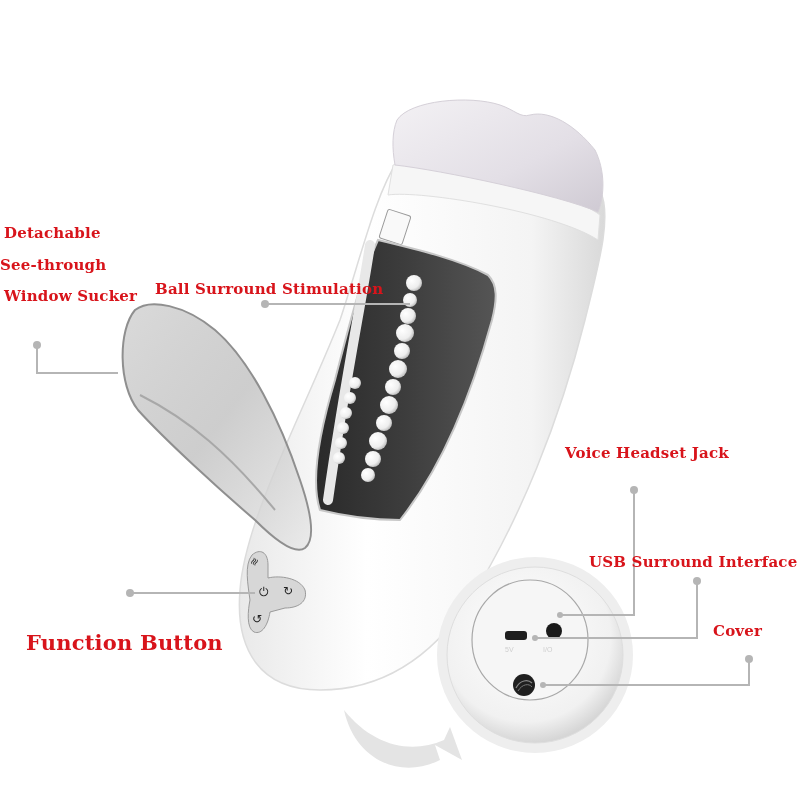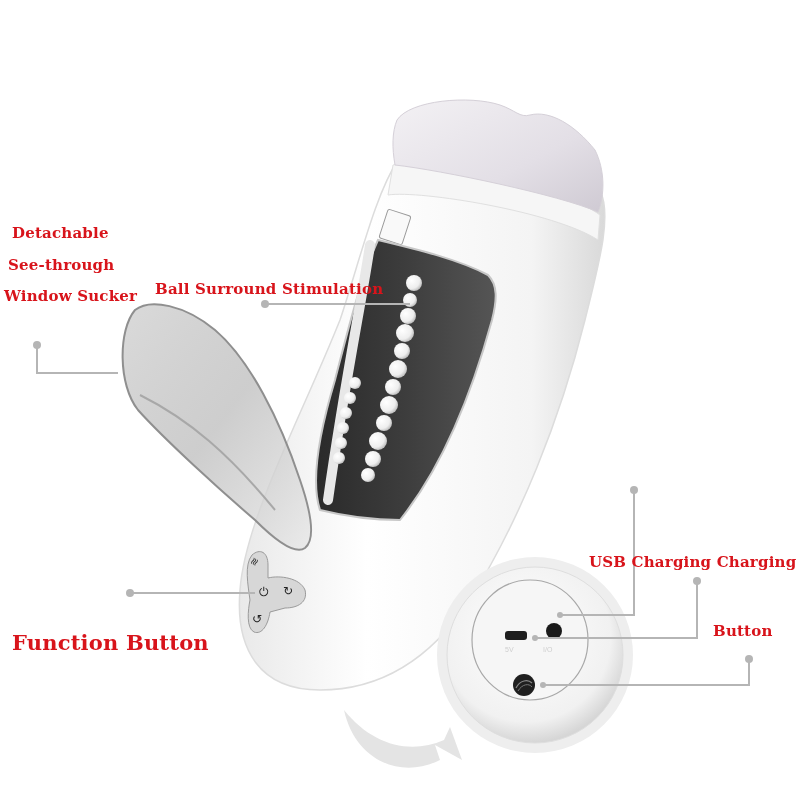--- a/index.html
+++ b/index.html
@@ -131,26 +131,27 @@
       <circle cx="535" cy="638" r="3"></circle>
       <circle cx="543" cy="685" r="3"></circle>
     </g>
   </svg>
 
   <span style="position:absolute;left:250px;top:556px;font-size:10px;color:#222;transform:rotate(-60deg);font-family:'DejaVu Sans',sans-serif;">≋</span>
   <span style="position:absolute;left:259px;top:585px;font-size:12px;color:#222;font-family:'DejaVu Sans',sans-serif;">⏻</span>
   <span style="position:absolute;left:283px;top:584px;font-size:12px;color:#222;font-family:'DejaVu Sans',sans-serif;">↻</span>
   <span style="position:absolute;left:252px;top:612px;font-size:12px;color:#222;font-family:'DejaVu Sans',sans-serif;">↺</span>
 
-  <div class="label l-sm" style="left:12px;top:224px;text-align:right;">Detachable</div>
-  <div class="label l-sm" style="left:8px;top:256px;">See-through</div>
+  <div class="label l-sm" style="left:4px;top:224px;text-align:right;">Detachable</div>
+  <div class="label l-sm" style="left:0;top:256px;">See-through</div>
   <div class="label l-sm" style="left:4px;top:287px;">Window Sucker</div>
 
   <div class="label l-sm" style="left:155px;top:280px;">Ball Surround Stimulation</div>
 
-  <div class="label l-lg" style="left:12px;top:630px;text-align:right;">Function Button</div>
+  <div class="label l-lg" style="left:26px;top:630px;text-align:right;">Function Button</div>
 
+  <div class="label l-sm" style="left:565px;top:444px;">Voice Headset Jack</div>
 
-  <div class="label l-sm" style="left:589px;top:553px;">USB Charging Charging</div>
+  <div class="label l-sm" style="left:589px;top:553px;">USB Surround Interface</div>
 
-  <div class="label l-sm" style="left:713px;top:622px;">Button</div>
+  <div class="label l-sm" style="left:713px;top:622px;">Cover</div>
 
 </div>
 
 </body></html>

